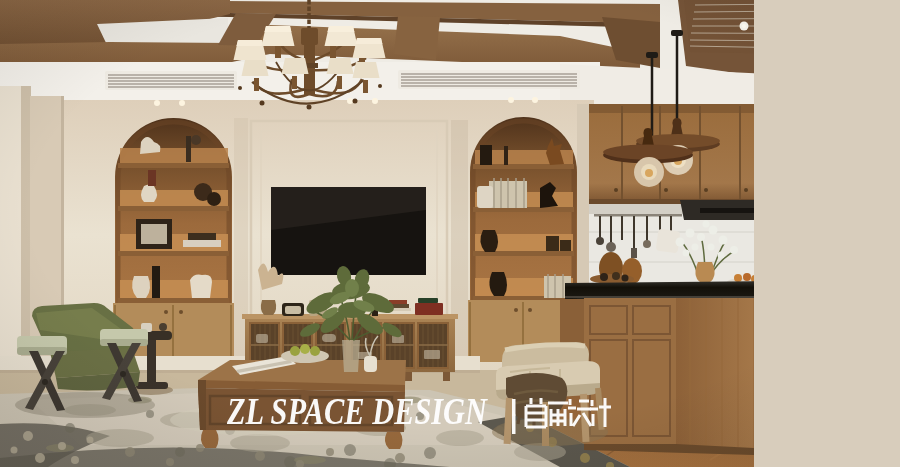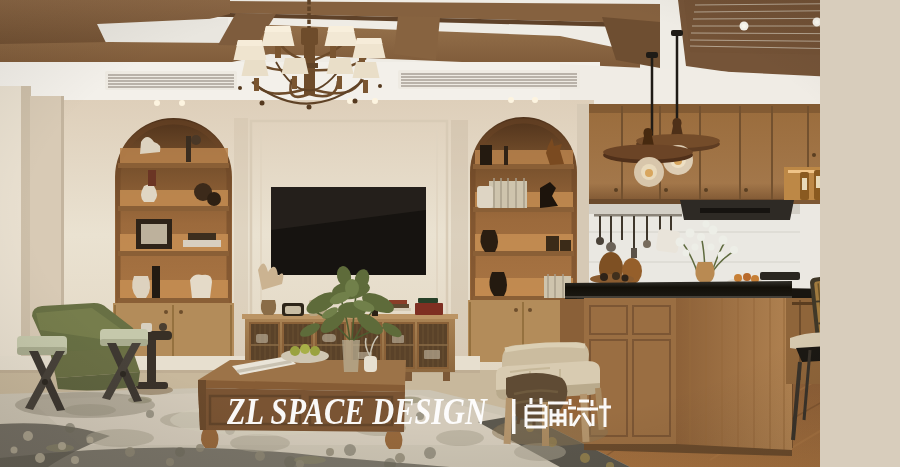--- a/index.html
+++ b/index.html
@@ -1,16 +1,16 @@
 <!DOCTYPE html>
 <html><head>
 <meta charset="utf-8">
 <style>
   html,body{margin:0;padding:0;background:#d8cdbc;}
-  #scene{position:relative;width:820px;height:467px;overflow:hidden;}
+  #scene{position:relative;width:754px;height:467px;overflow:hidden;}
   svg{display:block;}
 </style>
 </head>
 <body>
 <div id="scene">
 <svg width="900" height="467" viewBox="0 0 900 467">
 <defs>
   <linearGradient id="archGlow" x1="0" y1="0" x2="0" y2="1">
     <stop offset="0" stop-color="#4f321b"></stop>
     <stop offset="0.22" stop-color="#744e2b"></stop>

